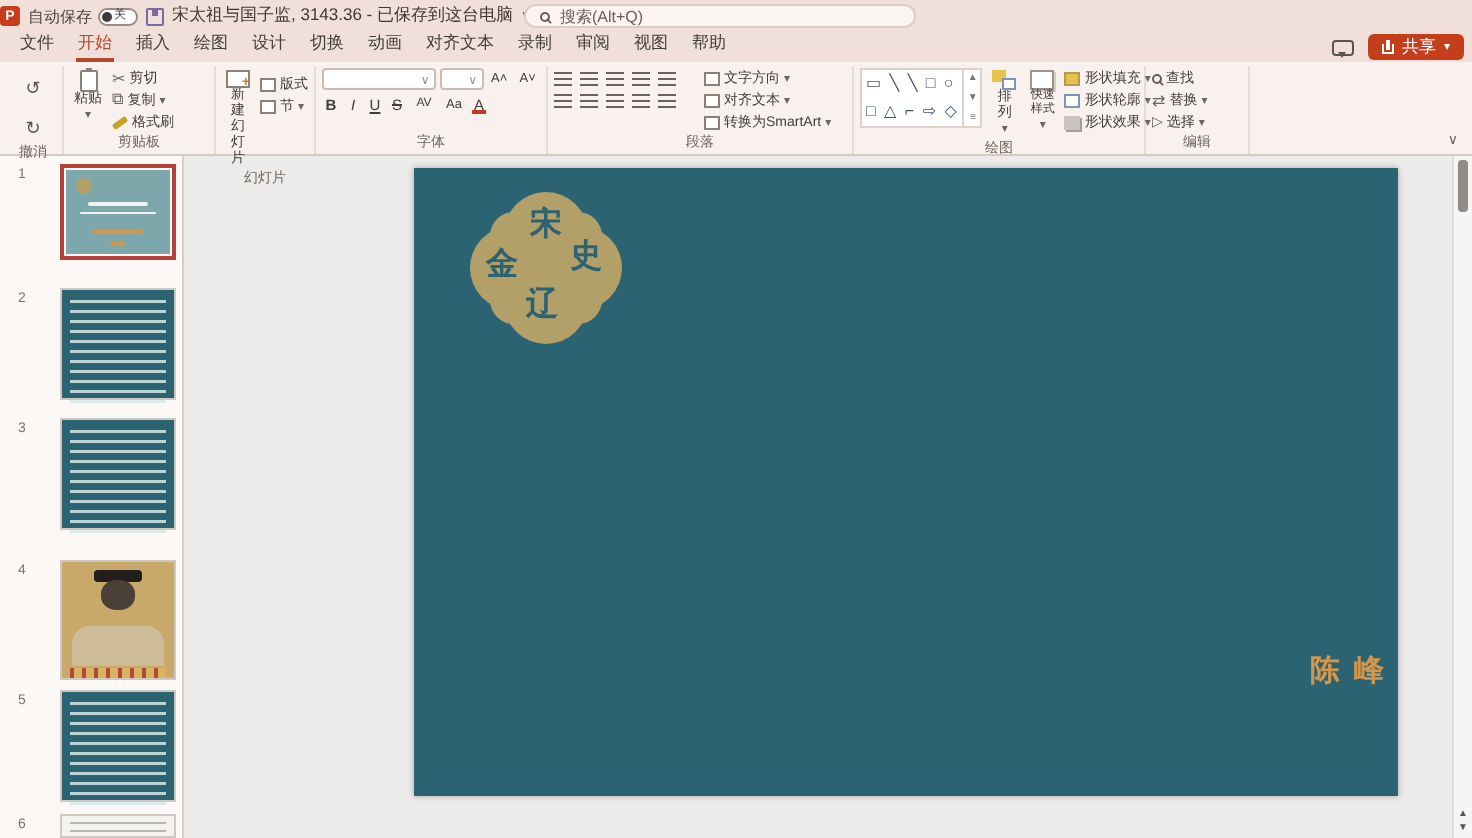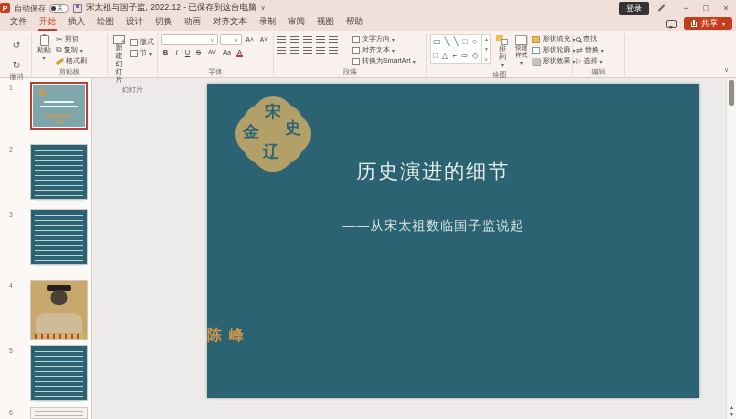--- a/index.html
+++ b/index.html
@@ -102,21 +102,21 @@
   .canvas{flex:1;position:relative;background:#ecebe9}
   .slide{position:absolute;left:115px;top:6px;width:492px;height:314px;background:#2b6372;box-shadow:0 0 3px rgba(0,0,0,.3)}
   .emblem{position:absolute;left:28px;top:12px;width:76px;height:76px}
   .em-lobe{position:absolute;width:42px;height:42px;border-radius:50%;background:#b3a069}
   .em-core{position:absolute;left:10px;top:10px;width:56px;height:56px;background:#b3a069;border-radius:12px}
   .em-ch{position:absolute;font-family:"DejaVu Serif",serif;font-size:16px;font-weight:bold;color:#2b6372;line-height:1}
   .s-titleblock{position:absolute;left:0;top:74px;width:92%;text-align:center}
   .s-title{font-size:20px;letter-spacing:2px;color:#e9f1ef}
   .s-sub{margin-top:32px;font-size:13px;letter-spacing:1px;color:#dde8e6}
   .s-org{position:absolute;left:0;top:198px;width:100%;text-align:center;font-family:"DejaVu Serif",serif;font-weight:bold;font-size:16px;letter-spacing:3px;color:#d4964a}
-  .s-author{position:absolute;left:0;top:242px;width:100%;text-align:left;font-family:Liberation Serif, serif;font-weight:bold;font-size:15px;letter-spacing:7px;color:#d4964a}
+  .s-author{position:absolute;left:0;top:242px;width:100%;text-align:right;font-family:Liberation Serif, serif;font-weight:bold;font-size:15px;letter-spacing:7px;color:#d4964a}
   .vscroll{position:absolute;right:0;top:0;bottom:0;width:10px;background:#f7f5f3;border-left:1px solid #e2ddd9}
   .vthumb{position:absolute;top:2px;left:2px;width:5px;height:26px;background:#8f8b87;border-radius:2px}
   .navbtns{position:absolute;bottom:2px;left:0;width:100%;display:flex;flex-direction:column;align-items:center;gap:2px;font-size:5px;color:#555}
   .navbtns span{line-height:1}
   .notesbar{height:19px;background:#fff;border-top:1px solid #cfc9c4;display:flex;align-items:center;padding-left:18px;font-size:9px;color:#756c66}
 </style>
 </head>
 <body>
 
 <div class="app">
@@ -124,28 +124,25 @@
   <div class="titlebar">
     <span class="ppt-logo">P</span>
     <span class="autosave">
       <span>自动保存</span>
       <span class="toggle">
           <span class="knob"></span>
           <span class="tstate">关</span>
         </span>
     </span>
     <span class="save-glyph"></span>
-    <span class="filename">宋太祖与国子监, 2022.12 - 已保存到这台电脑</span>
+    <span class="filename">宋太祖与国子监, 3143.36 - 已保存到这台电脑</span>
     <span class="fchev">∨</span>
-    <span class="tb-right">
-      <span class="signin">登录</span>
-      <span class="pen"></span>
-      <span class="winbtn">−</span>
-      <span class="winbtn">□</span>
-      <span class="winbtn">×</span>
+    <span class="searchbox">
+      <span class="search-glyph"></span>
+      <span>搜索(Alt+Q)</span>
     </span>
   </div>
 
   <div class="menubar">
     <span class="tab">文件</span>
     <span class="tab active">开始</span>
     <span class="tab">插入</span>
     <span class="tab">绘图</span>
     <span class="tab">设计</span>
     <span class="tab">切换</span>
@@ -405,22 +402,20 @@
             <span class="em-lobe" style="left:17px;top:34px"></span>
             <span class="em-lobe" style="left:0;top:17px"></span>
             <span class="em-lobe" style="left:34px;top:17px"></span>
             <span class="em-core"></span>
             <span class="em-ch" style="left:30px;top:8px">宋</span>
             <span class="em-ch" style="left:28px;top:48px">辽</span>
             <span class="em-ch" style="left:8px;top:28px">金</span>
             <span class="em-ch" style="left:50px;top:24px">史</span>
           </div>
           <div class="s-titleblock">
-            <div class="s-title">历史演进的细节</div>
-            <div class="s-sub">——从宋太祖数临国子监说起</div>
           </div>
           <div class="s-author">陈峰</div>
         </div>
         <div class="vscroll">
           <span class="vthumb"></span>
           <span class="navbtns">
             <span>▲</span>
             <span>▼</span>
           </span>
         </div>

